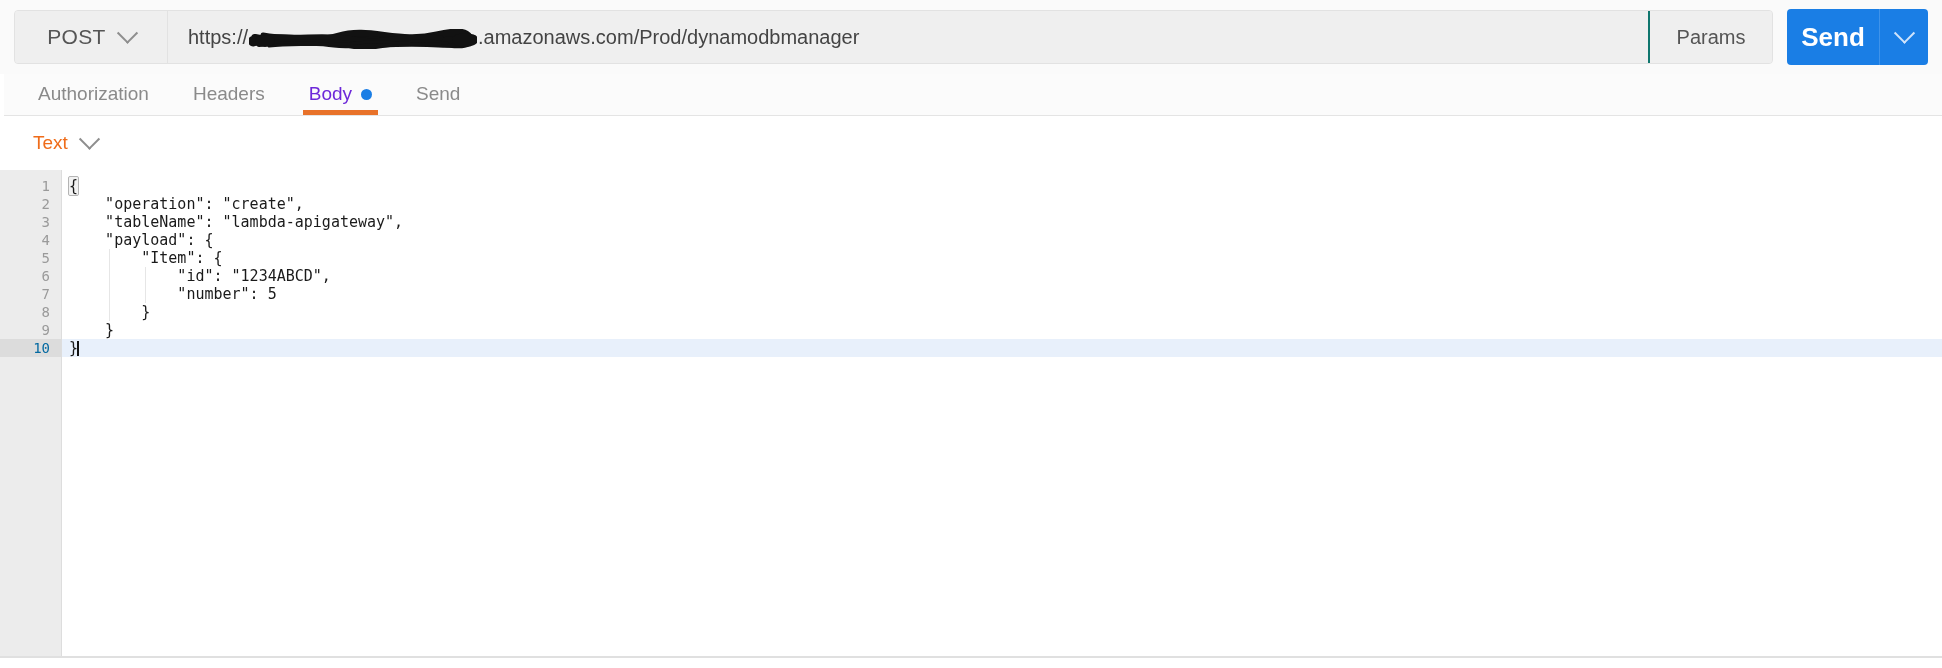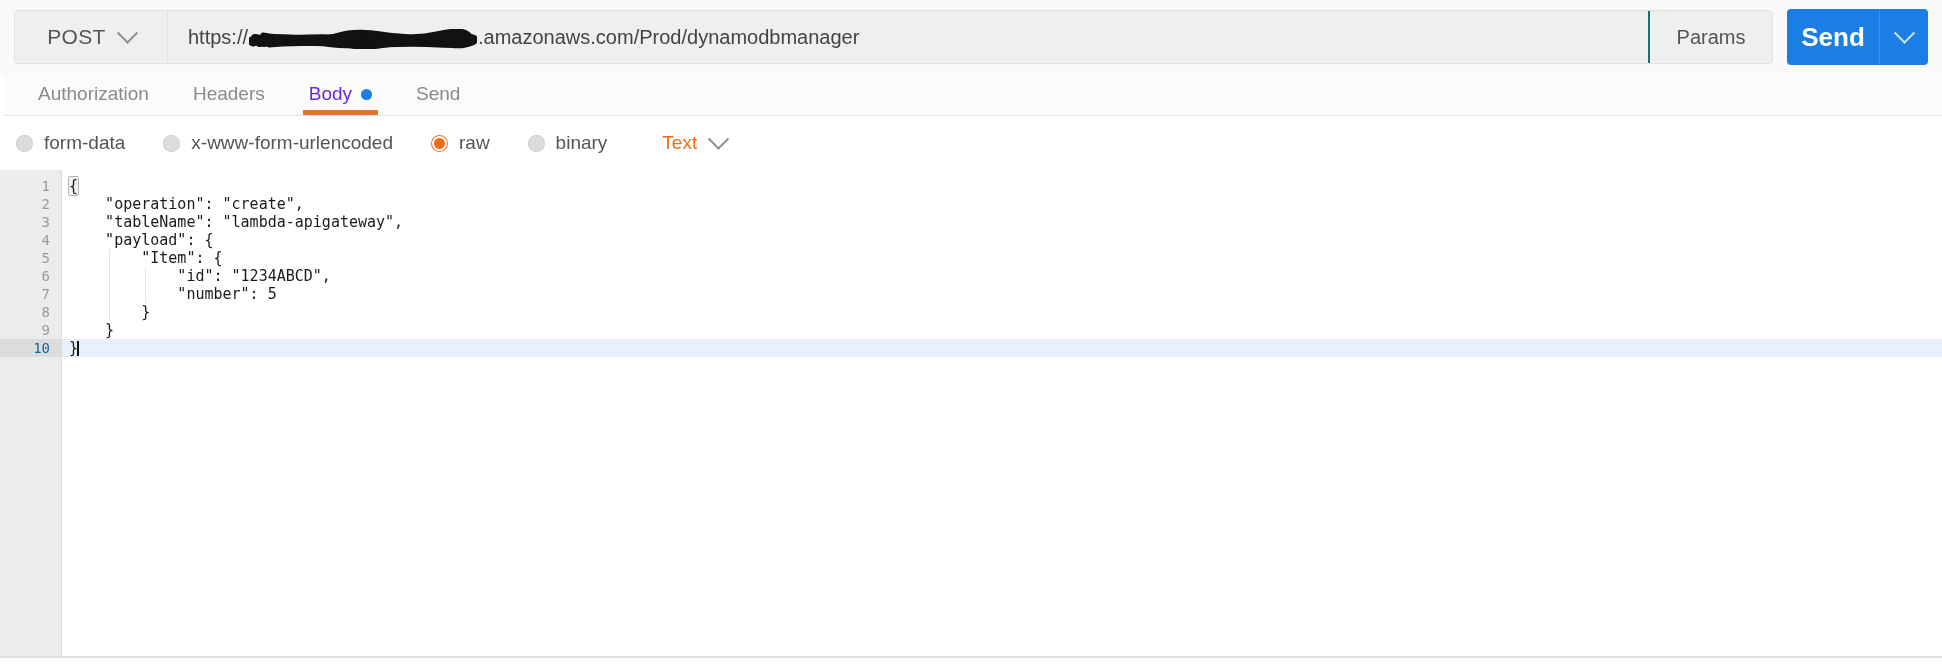--- a/index.html
+++ b/index.html
@@ -372,38 +372,20 @@
     <div class="tab active">
       <span>Body</span>
       <span class="dot"></span>
     </div>
     <div class="tab">
       <span>Send</span>
     </div>
   </div>
 
 <div id="body-type-row">
-  <div id="radio-group" style="display:flex;align-items:center;">
-      <div class="radio-option">
-        <span class="radio-dot"></span>
-        <span class="label">form-data</span>
-      </div>
-      <div class="radio-option">
-        <span class="radio-dot"></span>
-        <span class="label">x-www-form-urlencoded</span>
-      </div>
-      <div class="radio-option">
-        <span class="radio-dot checked"></span>
-        <span class="label">raw</span>
-      </div>
-      <div class="radio-option">
-        <span class="radio-dot"></span>
-        <span class="label">binary</span>
-      </div>
-    </div>
   <div id="content-type-select">
     <span class="label">Text</span>
     <span class="chev"></span>
   </div>
 </div>
 
 <div id="editor">
   <div id="gutter">
       <div class="ln">1</div>
       <div class="ln">2</div>

